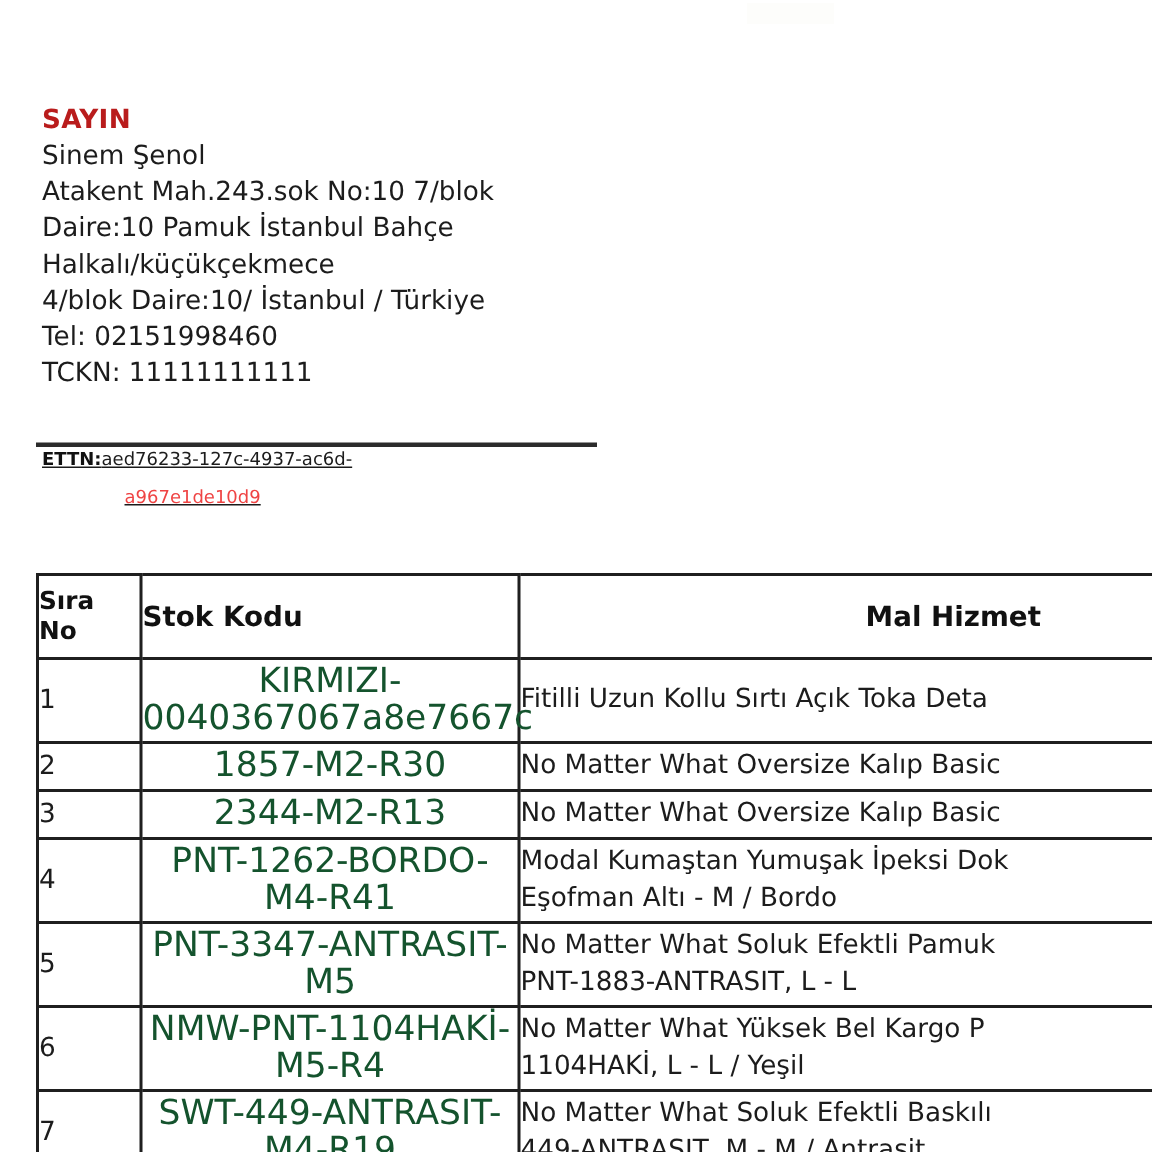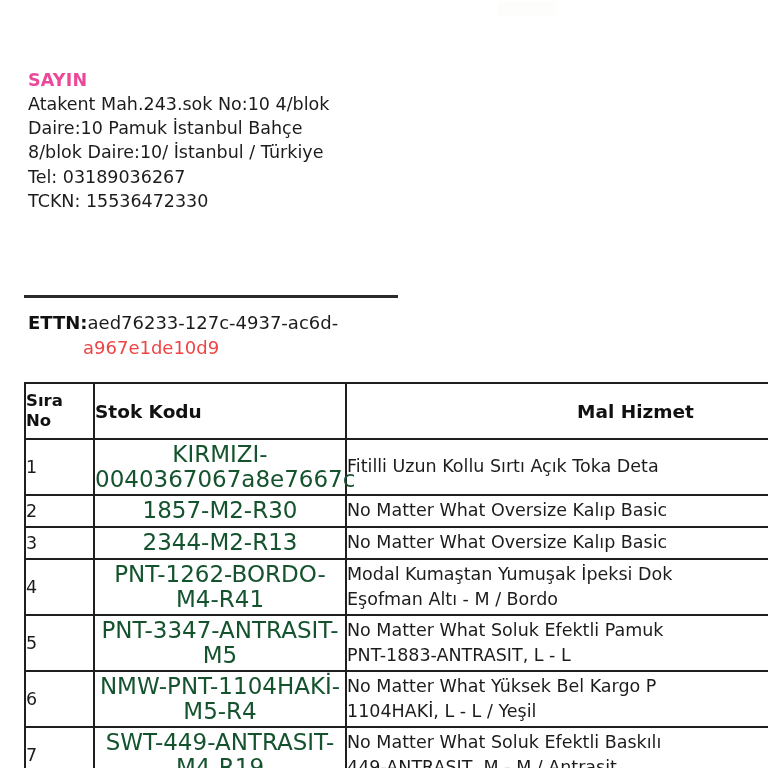--- a/index.html
+++ b/index.html
@@ -31,21 +31,21 @@
     position: absolute;
     left: 28px;
     top: 68px;
     width: 420px;
   }
   .addr-heading {
     font-weight: bold;
     font-size: 17.5px;
     line-height: 24px;
     letter-spacing: 0.2px;
-    color: #ec4899;
+    color: #b91c1c;
   }
   .addr-line {
     font-size: 17.5px;
     line-height: 24.2px;
     color: #1c1c1c;
     white-space: nowrap;
   }
 
   
   .hrule {
@@ -54,24 +54,25 @@
     top: 295px;
     width: 374px;
     height: 3px;
     background: #2b2b2b;
   }
 
   
   .ettn {
     position: absolute;
     left: 28px;
-    top: 310px;
+    top: 294px;
     width: 420px;
-    font-size: 18px;
+    font-size: 12px;
     line-height: 25px;
+    text-decoration: underline;
   }
   .ettn-label {
     font-weight: bold;
     color: #111111;
   }
   .ettn-value {
     color: #1c1c1c;
   }
   .ettn-value-2 {
     display: block;
@@ -153,25 +154,27 @@
   tr.r-first td { height: 54px; }
   tr.r-head  th { height: 54px; }
 </style>
 </head>
 <body>
 
 <div class="top-artifact"></div>
 
 <div class="addr-block">
   <div class="addr-heading">SAYIN</div>
-  <div class="addr-line">Atakent Mah.243.sok No:10 4/blok</div>
+  <div class="addr-line">Sinem Şenol</div>
+  <div class="addr-line">Atakent Mah.243.sok No:10 7/blok</div>
   <div class="addr-line">Daire:10 Pamuk İstanbul Bahçe</div>
-  <div class="addr-line">8/blok Daire:10/ İstanbul / Türkiye</div>
-  <div class="addr-line">Tel: 03189036267</div>
-  <div class="addr-line">TCKN: 15536472330</div>
+  <div class="addr-line">Halkalı/küçükçekmece</div>
+  <div class="addr-line">4/blok Daire:10/ İstanbul / Türkiye</div>
+  <div class="addr-line">Tel: 02151998460</div>
+  <div class="addr-line">TCKN: 11111111111</div>
 </div>
 
 <div class="hrule"></div>
 
 <div class="ettn">
   <span class="ettn-label">ETTN:</span><span class="ettn-value">aed76233-127c-4937-ac6d-</span>
   <span class="ettn-value-2">a967e1de10d9</span>
 </div>
 
 <div class="inv-table-wrap">

